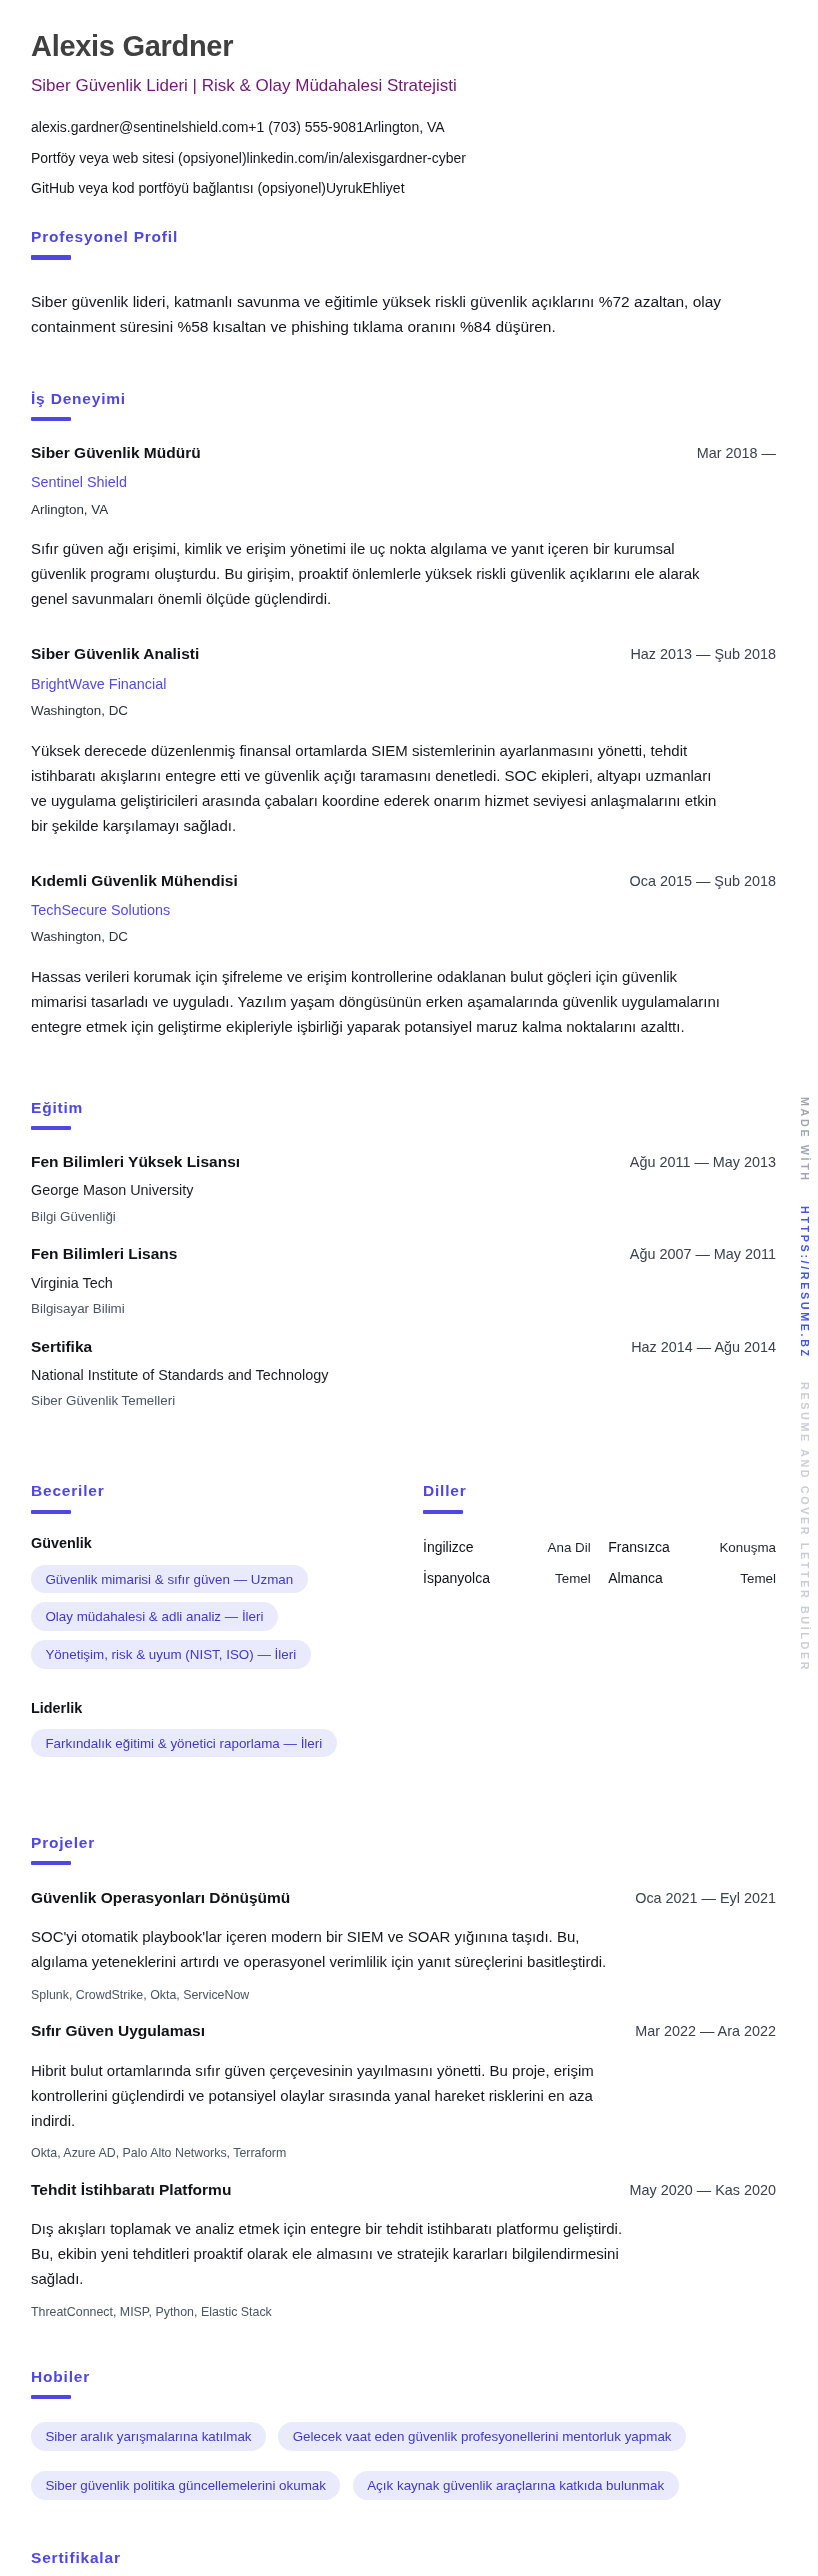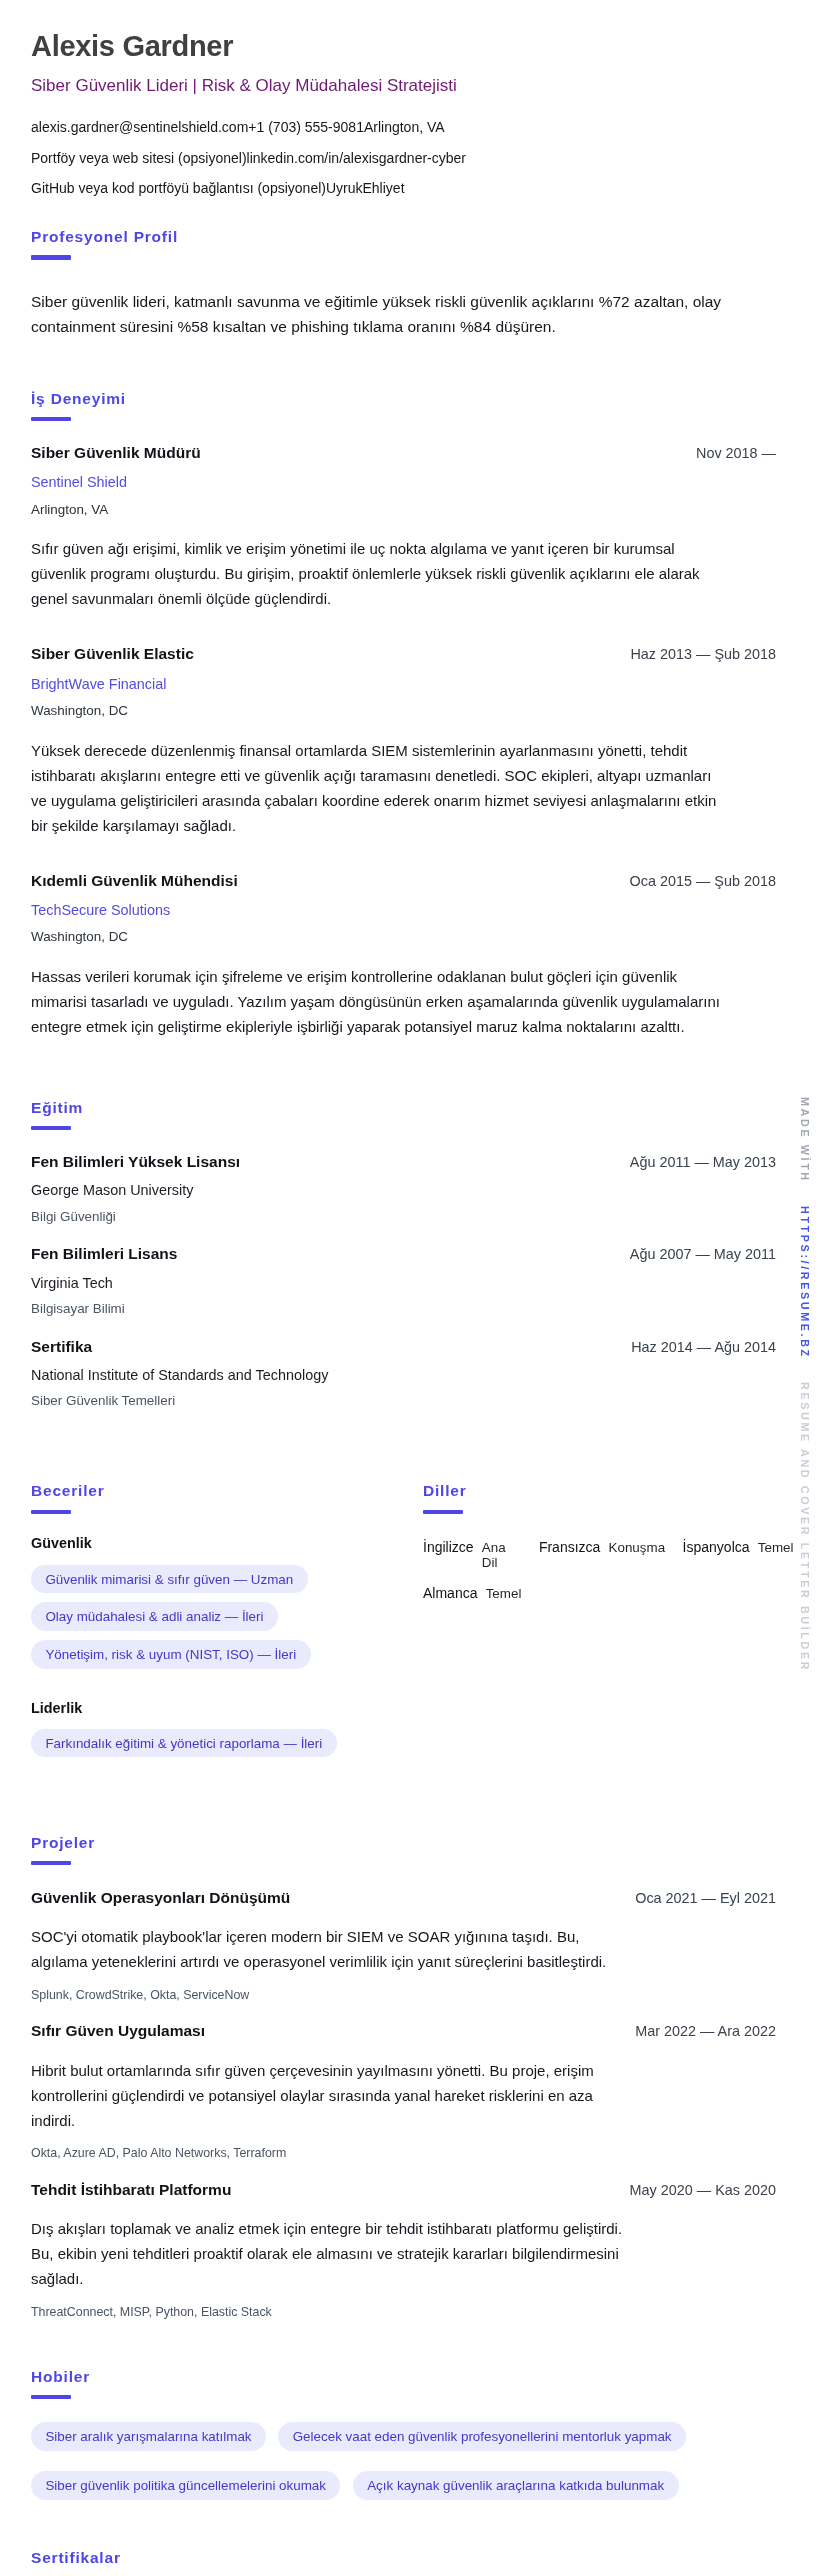--- a/index.html
+++ b/index.html
@@ -128,21 +128,21 @@
     color: #4338ca;
     font-size: 13.4px;
     padding: 6.7px 14.4px;
     border-radius: 515px;
     margin-bottom: 9.3px;
     white-space: nowrap;
   }
   .lang-grid {
     margin-top: 25px;
     display: grid;
-    grid-template-columns: 1fr 1fr 1fr;
+    grid-template-columns: 1fr 1fr;
     column-gap: 17.5px;
     row-gap: 15.5px;
   }
   .lang-item {
     display: flex;
     justify-content: space-between;
     align-items: baseline;
     gap: 8.2px;
   }
   .lang-name { font-size: 14px; font-weight: 500; color: #101318; }
@@ -216,30 +216,30 @@
     <p class="profile-text">Siber güvenlik lideri, katmanlı savunma ve eğitimle yüksek riskli güvenlik açıklarını %72 azaltan, olay containment süresini %58 kısaltan ve phishing tıklama oranını %84 düşüren.</p>
   </section>
 
   <section class="section" style="margin-top:51px">
     <h2 class="sec-head">İş Deneyimi</h2>
     <div class="sec-bar"></div>
 
     <article class="job">
       <div class="entry-head">
         <h3 class="entry-title">Siber Güvenlik Müdürü</h3>
-        <span class="entry-dates">Nov 2018 —</span>
+        <span class="entry-dates">Mar 2018 —</span>
       </div>
       <a class="company" href="#">Sentinel Shield</a>
       <div class="location">Arlington, VA</div>
       <p class="entry-desc">Sıfır güven ağı erişimi, kimlik ve erişim yönetimi ile uç nokta algılama ve yanıt içeren bir kurumsal güvenlik programı oluşturdu. Bu girişim, proaktif önlemlerle yüksek riskli güvenlik açıklarını ele alarak genel savunmaları önemli ölçüde güçlendirdi.</p>
     </article>
 
     <article class="job">
       <div class="entry-head">
-        <h3 class="entry-title">Siber Güvenlik Elastic</h3>
+        <h3 class="entry-title">Siber Güvenlik Analisti</h3>
         <span class="entry-dates">Haz 2013 — Şub 2018</span>
       </div>
       <a class="company" href="#">BrightWave Financial</a>
       <div class="location">Washington, DC</div>
       <p class="entry-desc">Yüksek derecede düzenlenmiş finansal ortamlarda SIEM sistemlerinin ayarlanmasını yönetti, tehdit istihbaratı akışlarını entegre etti ve güvenlik açığı taramasını denetledi. SOC ekipleri, altyapı uzmanları ve uygulama geliştiricileri arasında çabaları koordine ederek onarım hizmet seviyesi anlaşmalarını etkin bir şekilde karşılamayı sağladı.</p>
     </article>
 
     <article class="job">
       <div class="entry-head">
         <h3 class="entry-title">Kıdemli Güvenlik Mühendisi</h3>

